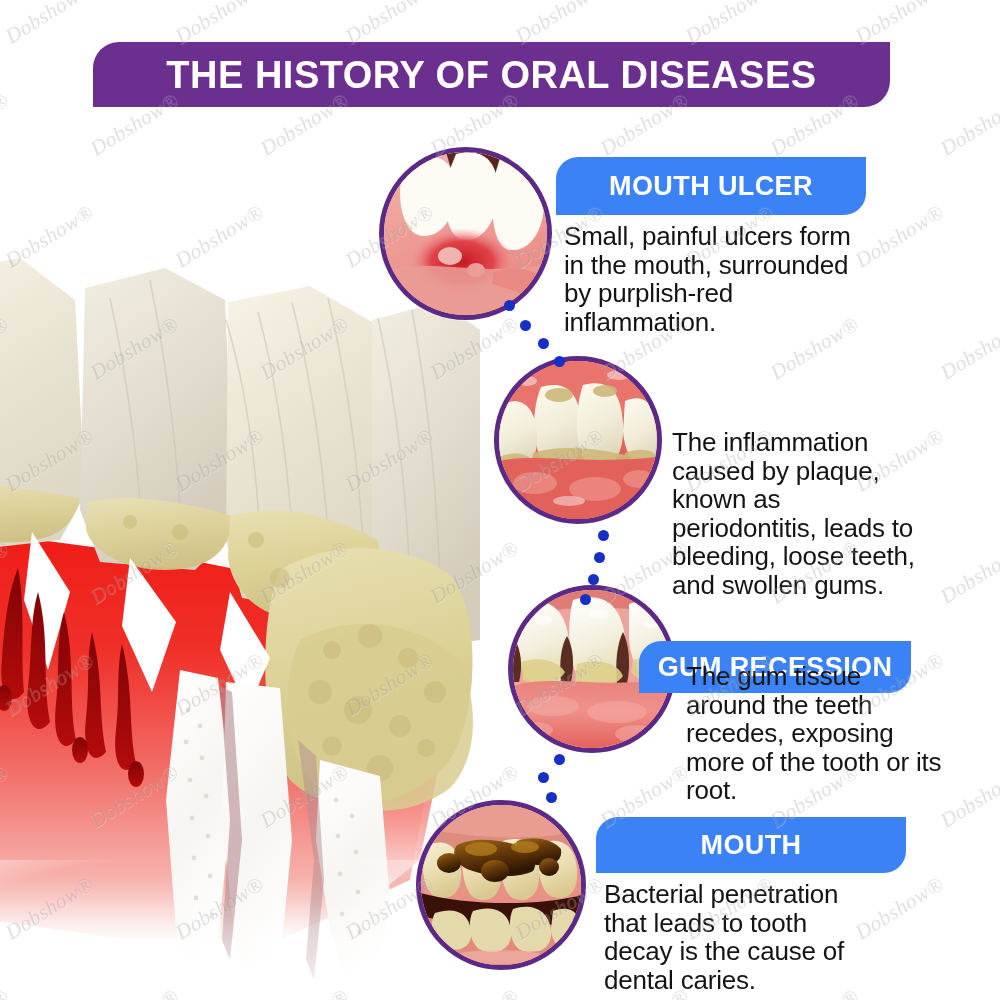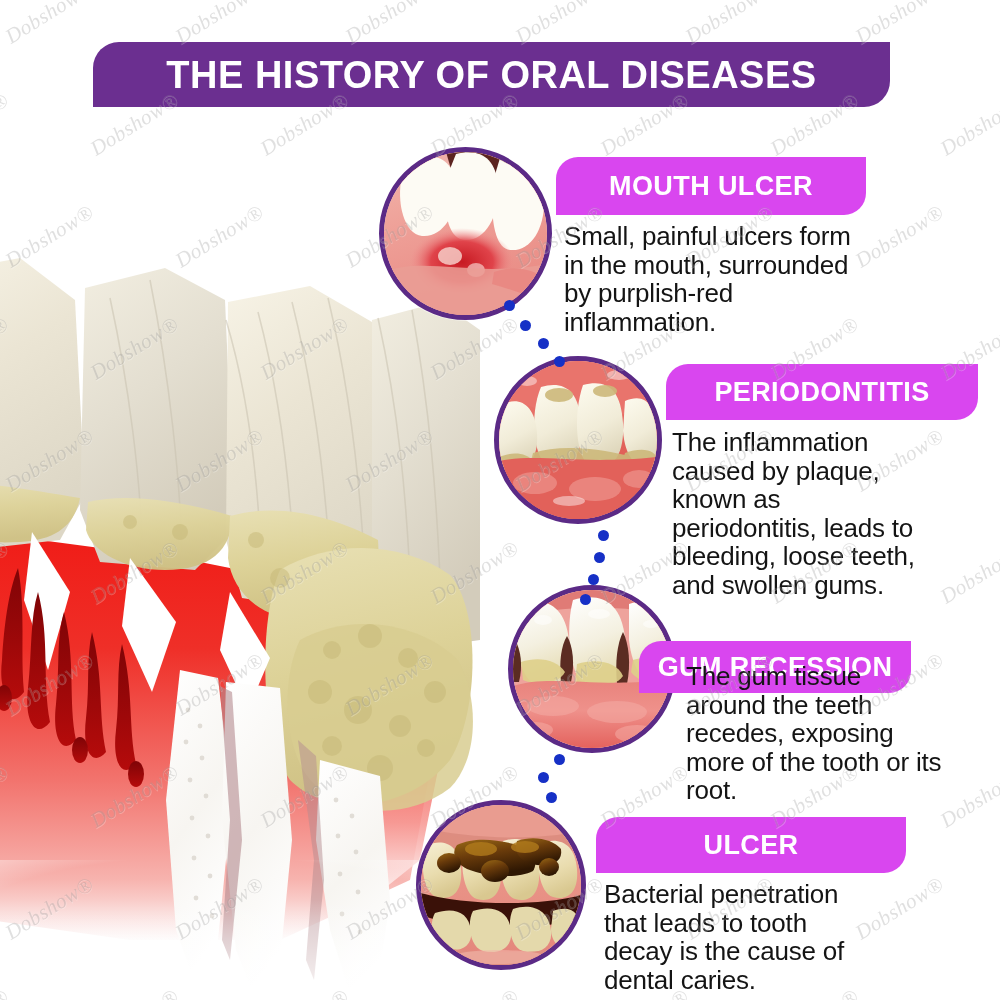--- a/index.html
+++ b/index.html
@@ -60,21 +60,21 @@
 
   
   .dot{
     position:absolute;width:11px;height:11px;border-radius:50%;
     background:#1630c6;z-index:26;
   }
 
   
   .pill{
     position:absolute;
-    background:#d946ef;
+    background:#3b82f6;
     border-radius:22px 0 22px 0;
     display:flex;align-items:center;
     z-index:28;
   }
   .pill .lab{
     color:#ffffff;font-weight:bold;font-size:27px;letter-spacing:.4px;
     width:100%;text-align:center;white-space:nowrap;line-height:1;
   }
   .body-text{
     position:absolute;
@@ -334,23 +334,20 @@
         <ellipse cx="70" cy="140" rx="16" ry="5"></ellipse>
       </g>
     </svg>
   </div>
 
   <div class="dot" style="left:598px;top:530px;"></div>
   <div class="dot" style="left:594px;top:552px;"></div>
   <div class="dot" style="left:588px;top:574px;"></div>
   <div class="dot" style="left:580px;top:594px;"></div>
 
-  <div class="pill" style="left:666px;top:364px;width:312px;height:56px;">
-    <div class="lab">PERIODONTITIS</div>
-  </div>
   <div class="body-text" style="left:672px;top:428px;width:330px;">The inflammation
 caused by plaque,
 known as
 periodontitis, leads to
 bleeding, loose teeth,
 and swollen gums.</div>
 
   <div class="photo-circle" style="left:508px;top:585px;width:158px;height:158px;">
     <svg width="158" height="158" viewBox="0 0 158 158" xmlns="http://www.w3.org/2000/svg">
       <defs>
@@ -462,21 +459,21 @@
       </g>
 
       <path d="M0,138 C44,150 118,150 160,140 L160,160 L0,160 Z" fill="#e08e80"></path>
       <g fill="#f2b5aa" opacity=".6">
           <ellipse cx="78" cy="152" rx="46" ry="7"></ellipse>
         </g>
     </svg>
   </div>
 
   <div class="pill" style="left:596px;top:817px;width:310px;height:56px;">
-    <div class="lab">ULCER</div>
+    <div class="lab">MOUTH</div>
   </div>
   <div class="body-text" style="left:604px;top:880px;width:400px;">Bacterial penetration
 that leads to tooth
 decay is the cause of
 dental caries.</div>
 
   <div class="wm-layer" id="wm-layer">
       <span class="wm" style="left: 0px; top: 0px;">Dobshow®</span>
       <span class="wm" style="left: 170px; top: 0px;">Dobshow®</span>
       <span class="wm" style="left: 340px; top: 0px;">Dobshow®</span>

